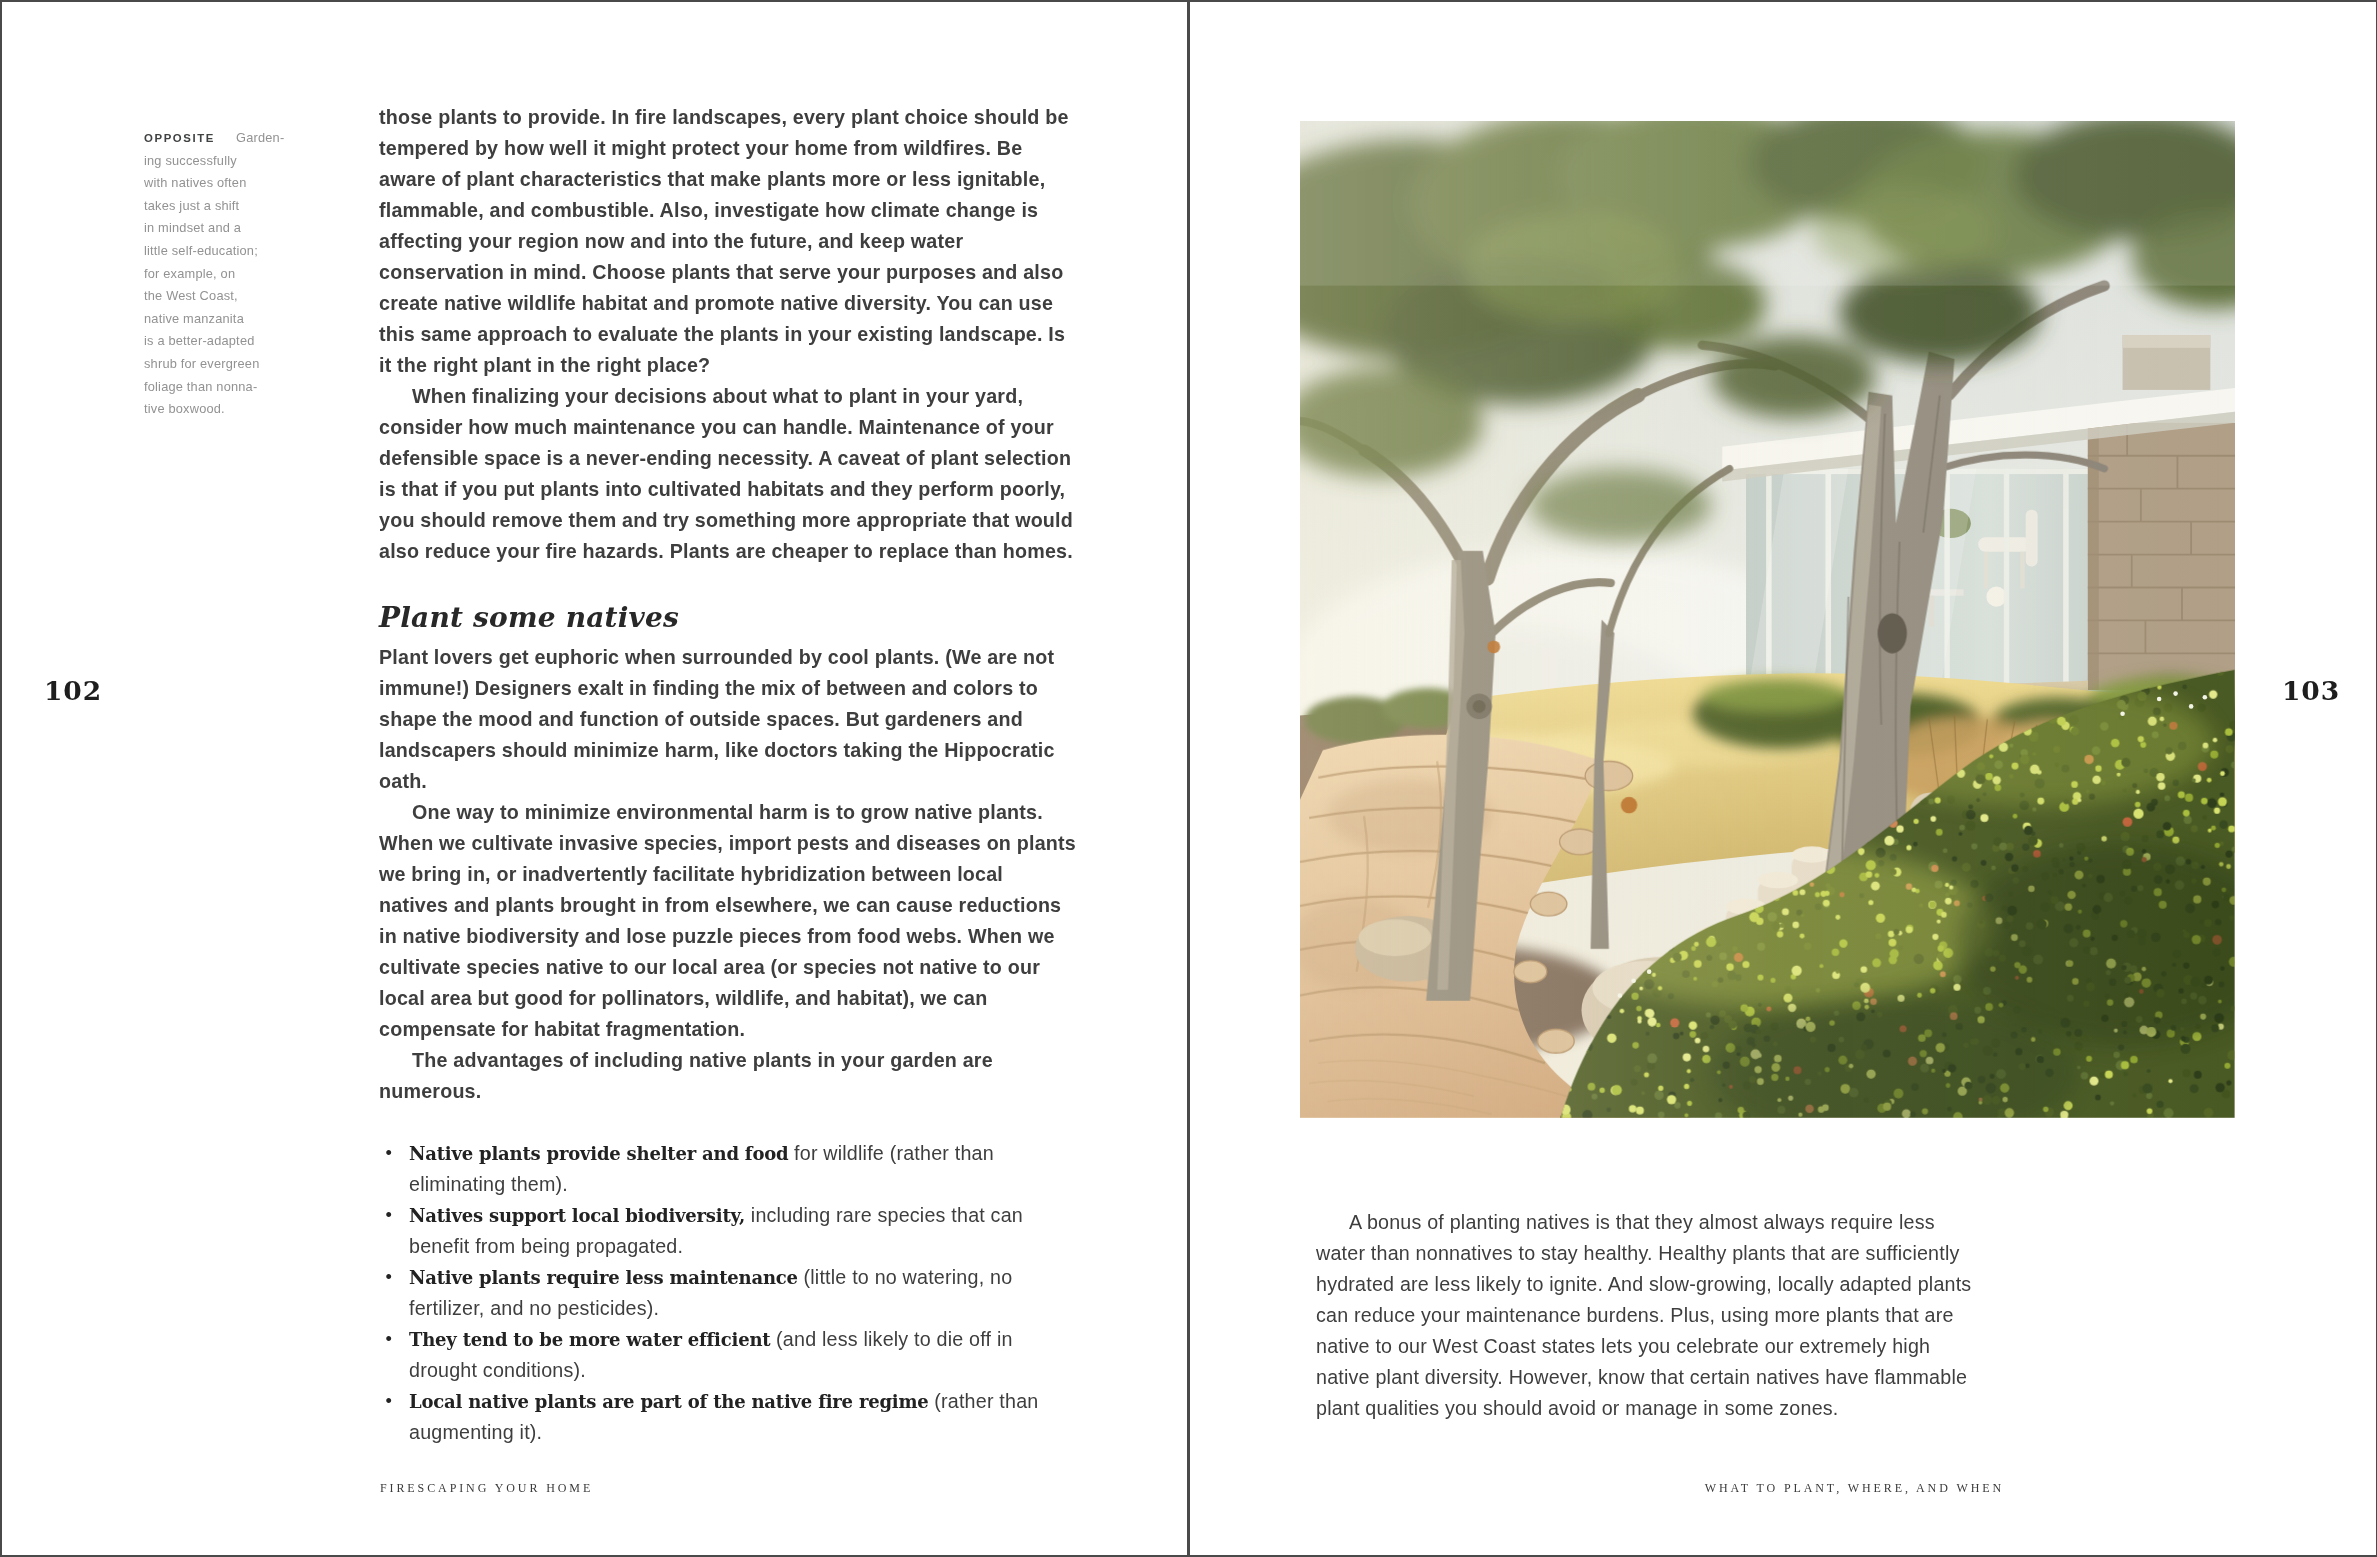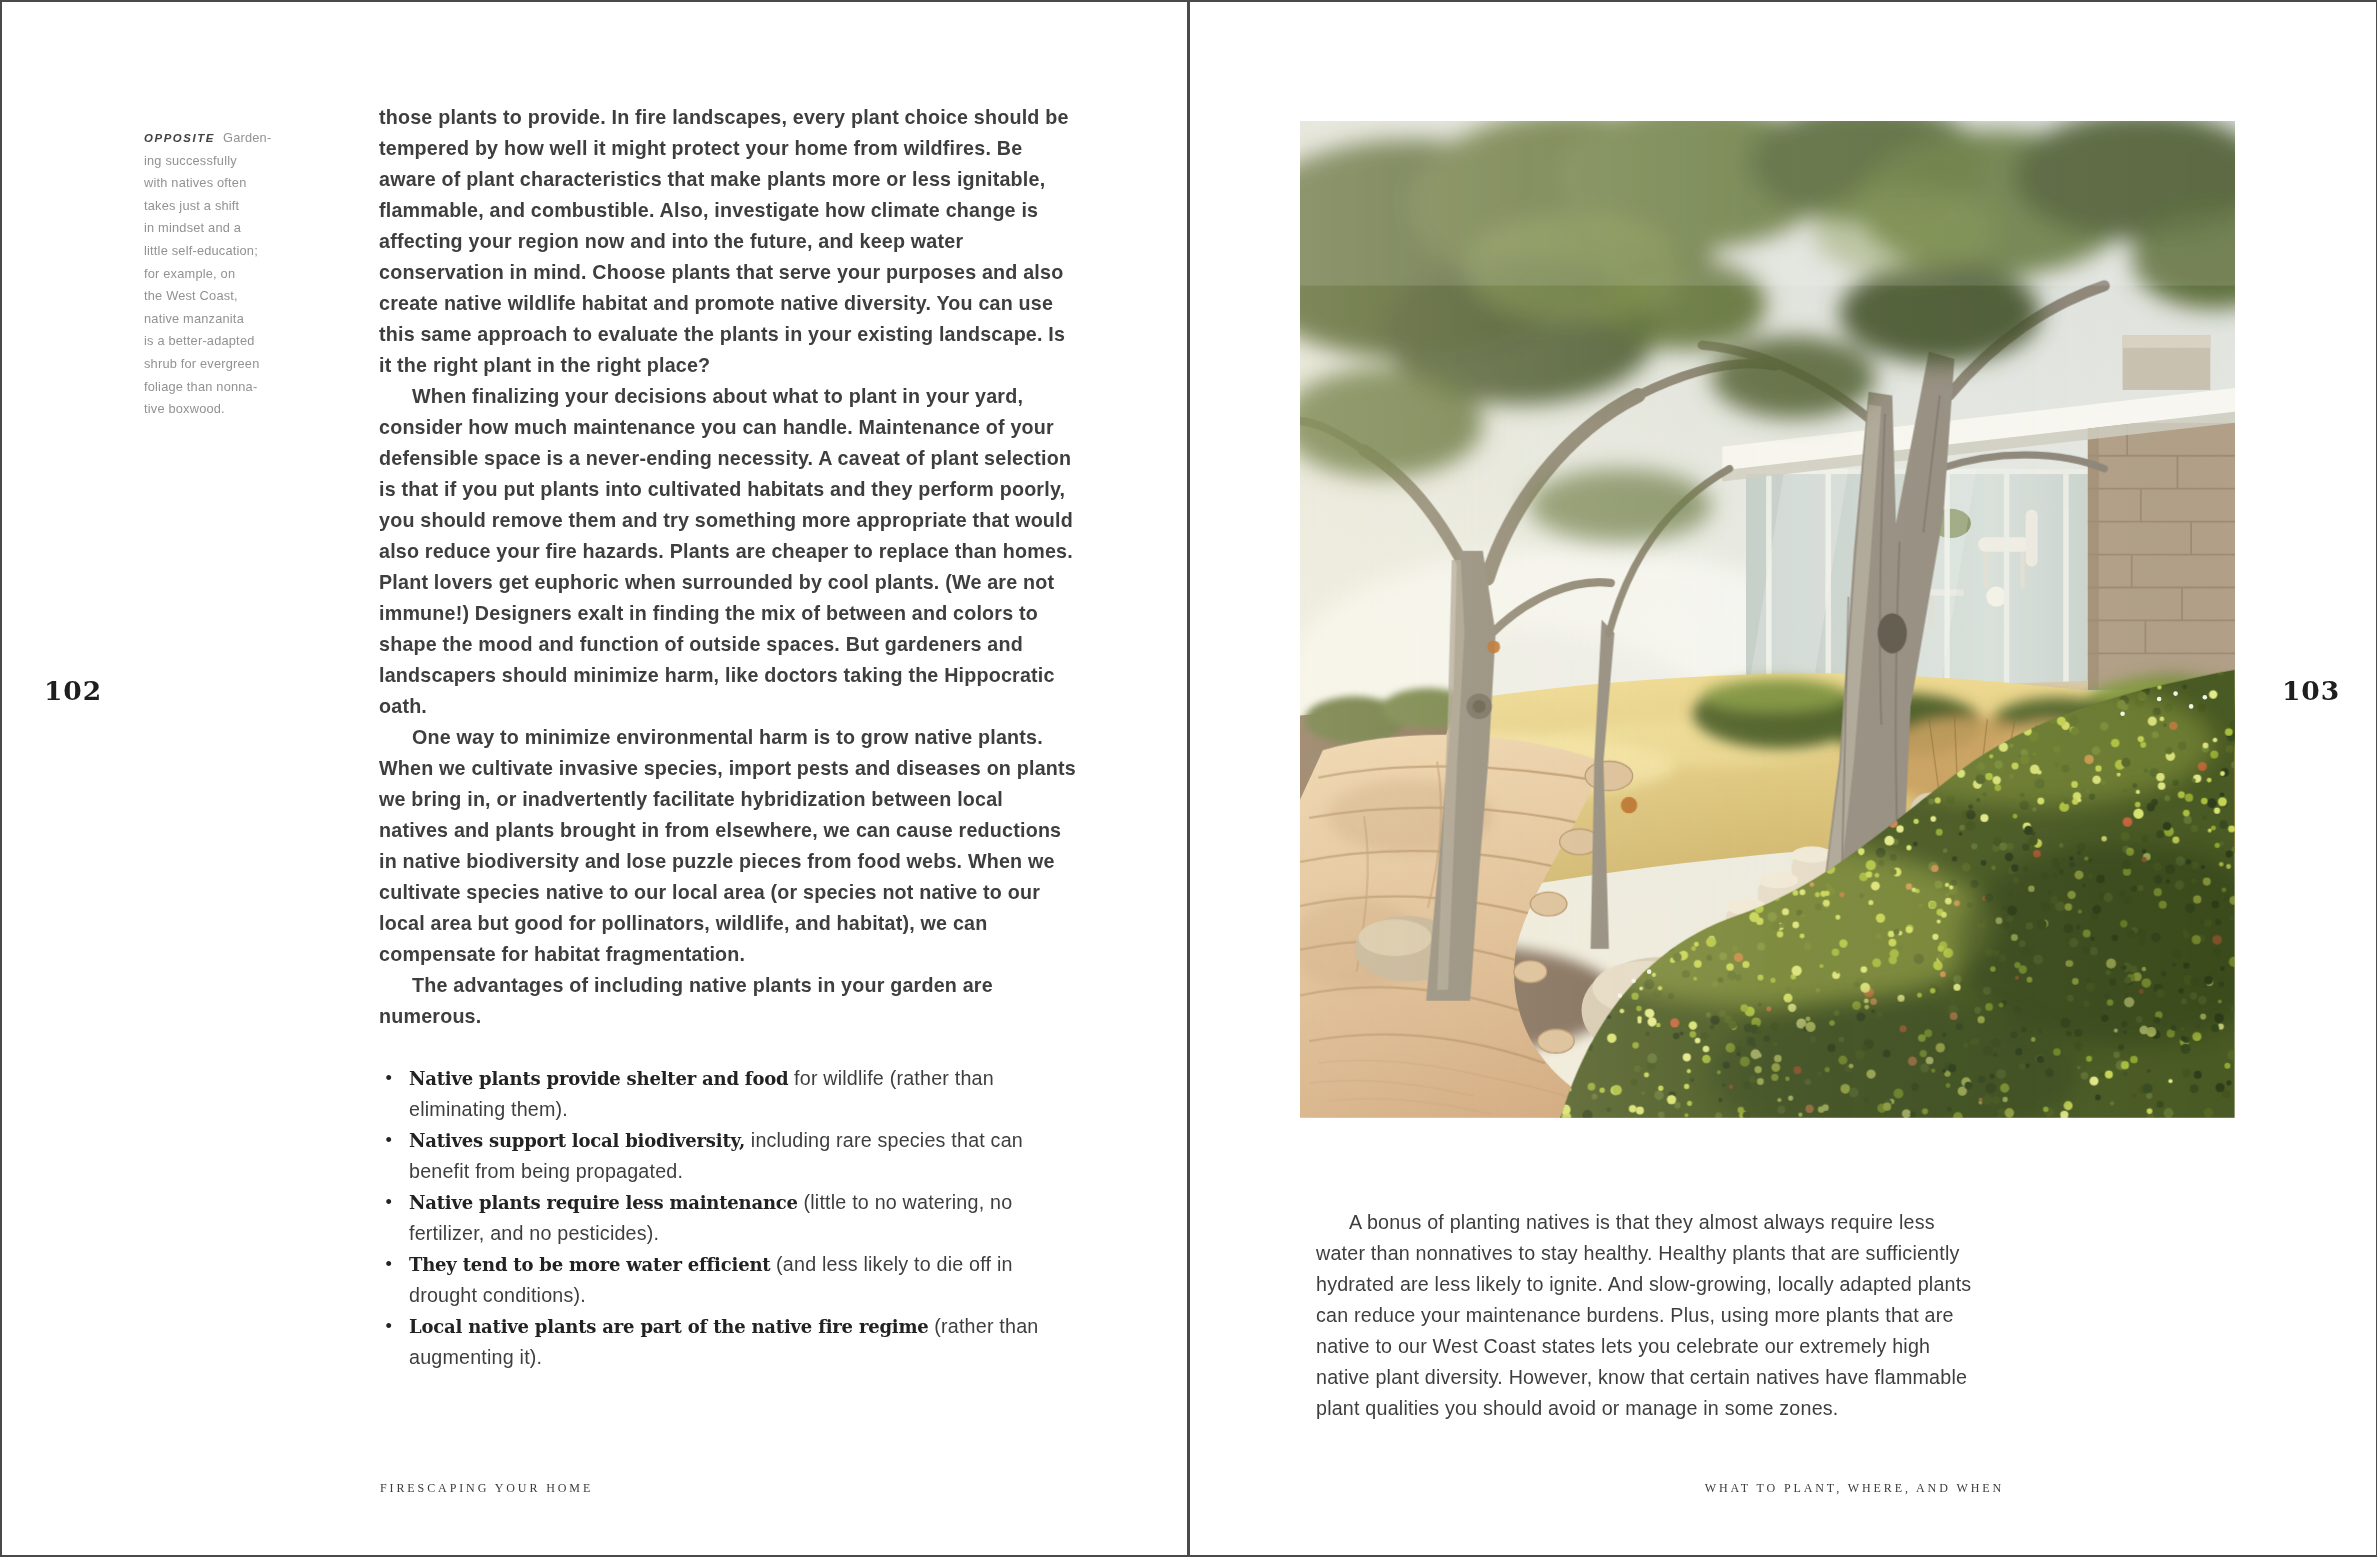--- a/index.html
+++ b/index.html
@@ -14,21 +14,21 @@
   .edge-left{left:0;top:0;width:1.8px;height:1557px;}
   .edge-right{left:2376px;top:0;width:1.8px;height:1557px;}
   .gutter{position:absolute;left:1187px;top:0;width:2.7px;height:1557px;background:#4a4a4a;}
 
   
   .caption{
     position:absolute;left:144px;top:127px;width:163px;
     font-size:12.8px;line-height:22.6px;color:#929292;letter-spacing:0.2px;
   }
   .cap-label{
-    font-weight:700;font-size:11.4px;letter-spacing:1.6px;color:#3f4142;margin-right:8px;font-style:italic;
+    font-weight:700;font-size:11.4px;letter-spacing:1.6px;color:#3f4142;margin-right:21px;
   }
   .cap-text{white-space:pre-line;}
 
   
   .main-col{
     position:absolute;left:379px;top:102px;width:697px;
     font-size:19.7px;line-height:31px;letter-spacing:0.2px;color:#3e3e3e;
   }
   .main-col p{margin:0;font-weight:bold;}
   .main-col p.indent{text-indent:33px;}
@@ -100,20 +100,21 @@
 foliage than nonna-
 tive boxwood.</span>
   </div>
 
   <div class="pagenum pn-left">102</div>
 
   <div class="main-col">
     <p>those plants to provide. In fire landscapes, every plant choice should be tempered by how well it might protect your home from wildfires. Be aware of plant characteristics that make plants more or less ignitable, flammable, and combustible. Also, investigate how climate change is affecting your region now and into the future, and keep water conservation in mind. Choose plants that serve your purposes and also create native wildlife habitat and promote native diversity. You can use this same approach to evaluate the plants in your existing landscape. Is it the right plant in the right place?</p>
     <p class="indent">When finalizing your decisions about what to plant in your yard, consider how much maintenance you can handle. Maintenance of your defensible space is a never-ending necessity. A caveat of plant selection is that if you put plants into cultivated habitats and they perform poorly, you should remove them and try something more appropriate that would also reduce your fire hazards. Plants are cheaper to replace than homes.</p>
 
+    <h2 class="section">Plant some natives</h2>
 
     <p>Plant lovers get euphoric when surrounded by cool plants. (We are not immune!) Designers exalt in finding the mix of between and colors to shape the mood and function of outside spaces. But gardeners and landscapers should minimize harm, like doctors taking the Hippocratic oath.</p>
     <p class="indent">One way to minimize environmental harm is to grow native plants. When we cultivate invasive species, import pests and diseases on plants we bring in, or inadvertently facilitate hybridization between local natives and plants brought in from elsewhere, we can cause reductions in native biodiversity and lose puzzle pieces from food webs. When we cultivate species native to our local area (or species not native to our local area but good for pollinators, wildlife, and habitat), we can compensate for habitat fragmentation.</p>
     <p class="indent">The advantages of including native plants in your garden are numerous.</p>
 
     <ul class="benefits">
       <li><span class="lead">Native plants provide shelter and food</span><span> for wildlife (rather than eliminating them).</span></li>
       <li><span class="lead">Natives support local biodiversity,</span><span> including rare species that can benefit from being propagated.</span></li>
       <li><span class="lead">Native plants require less maintenance</span><span> (little to no watering, no fertilizer, and no pesticides).</span></li>
       <li><span class="lead">They tend to be more water efficient</span><span> (and less likely to die off in drought conditions).</span></li>

